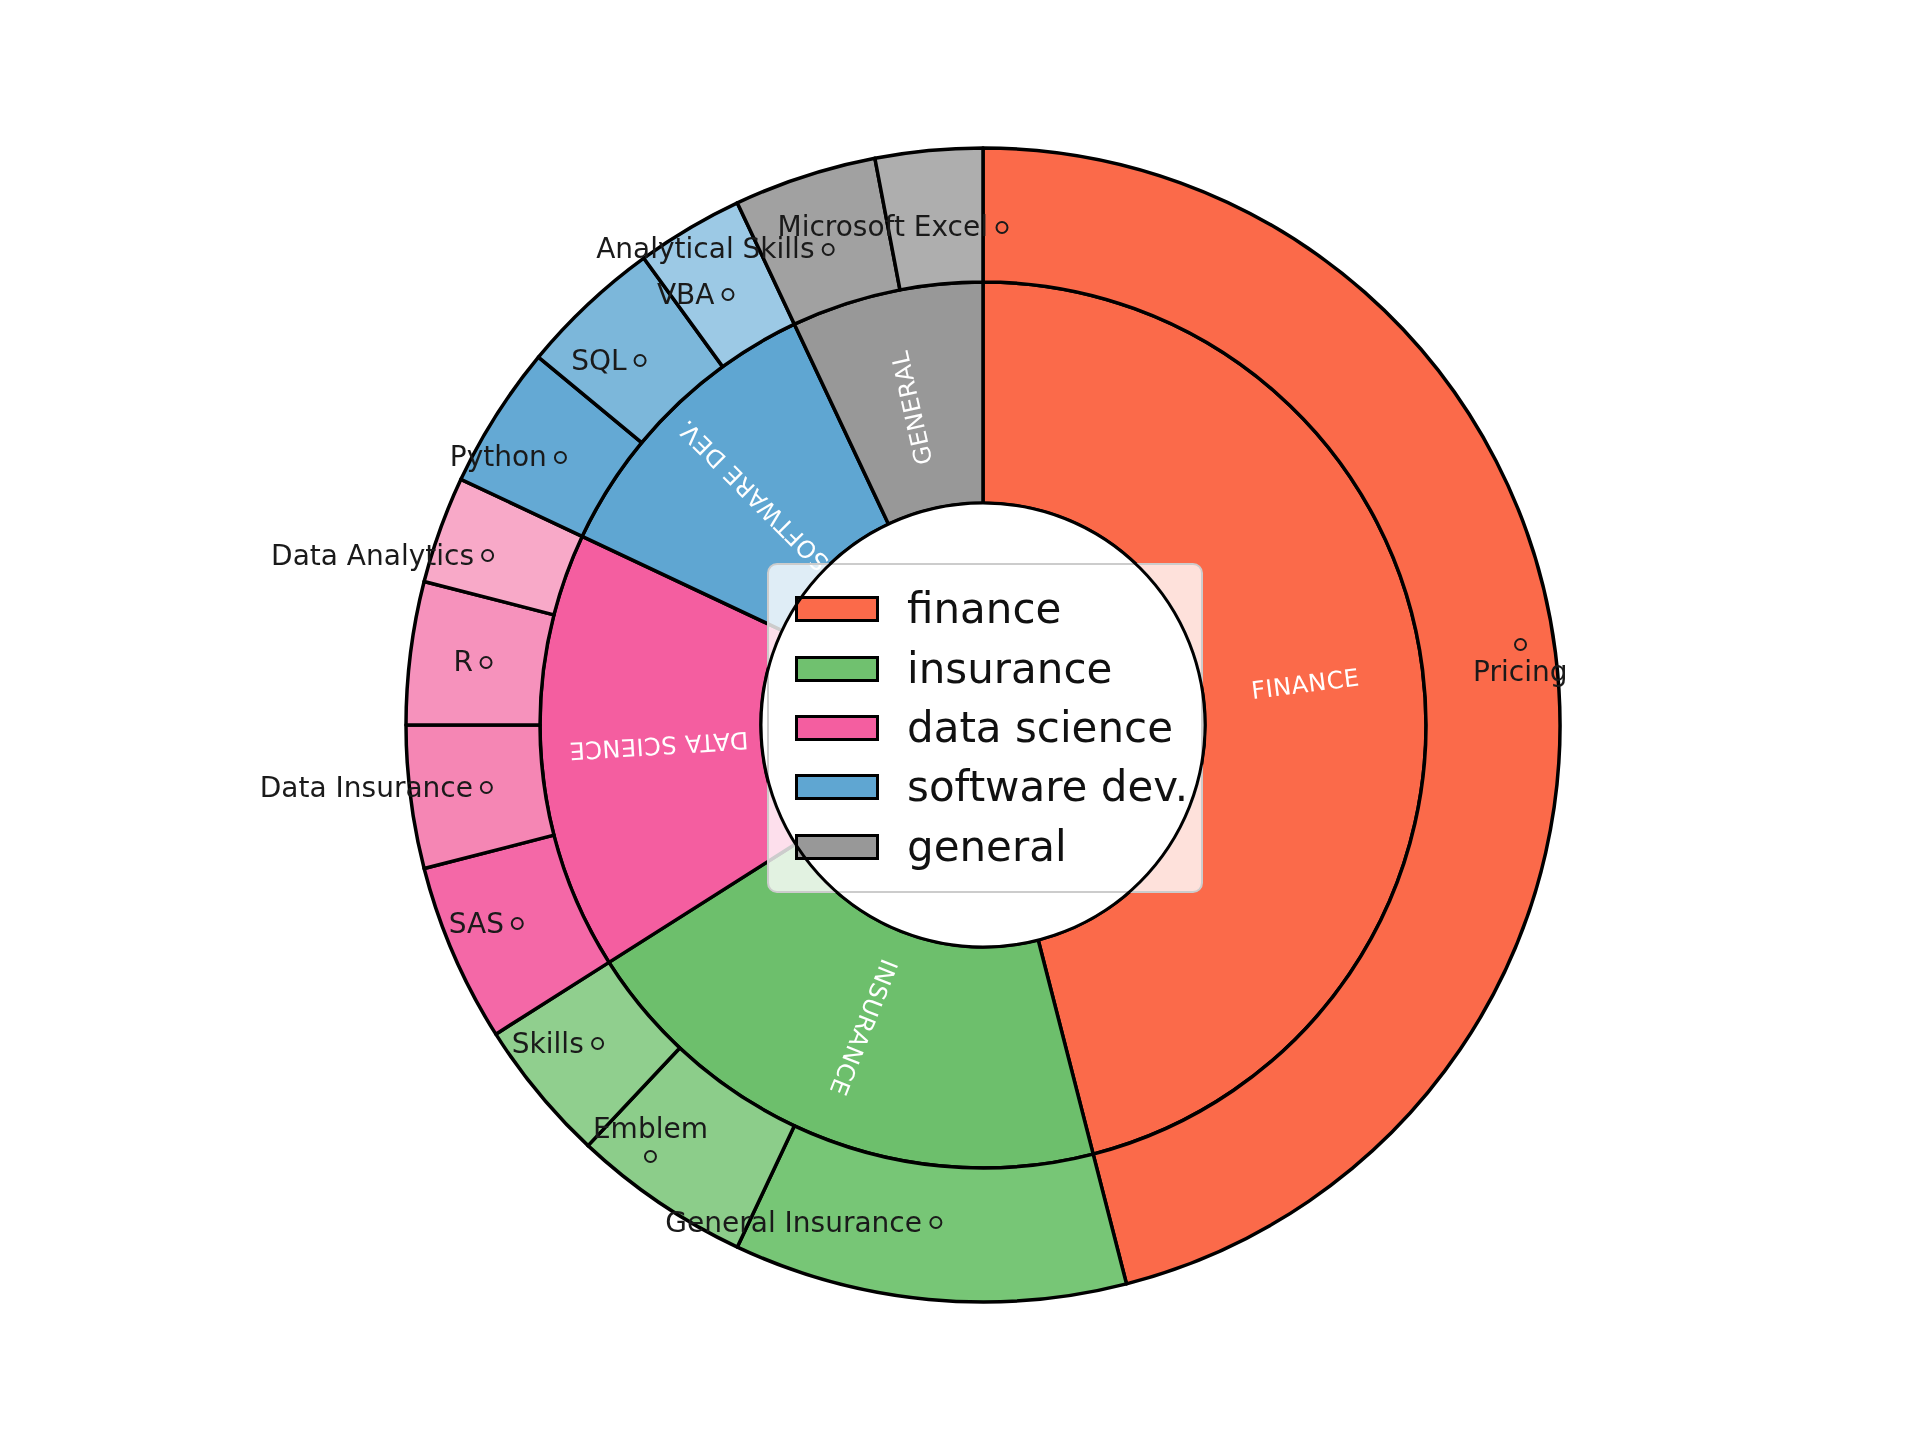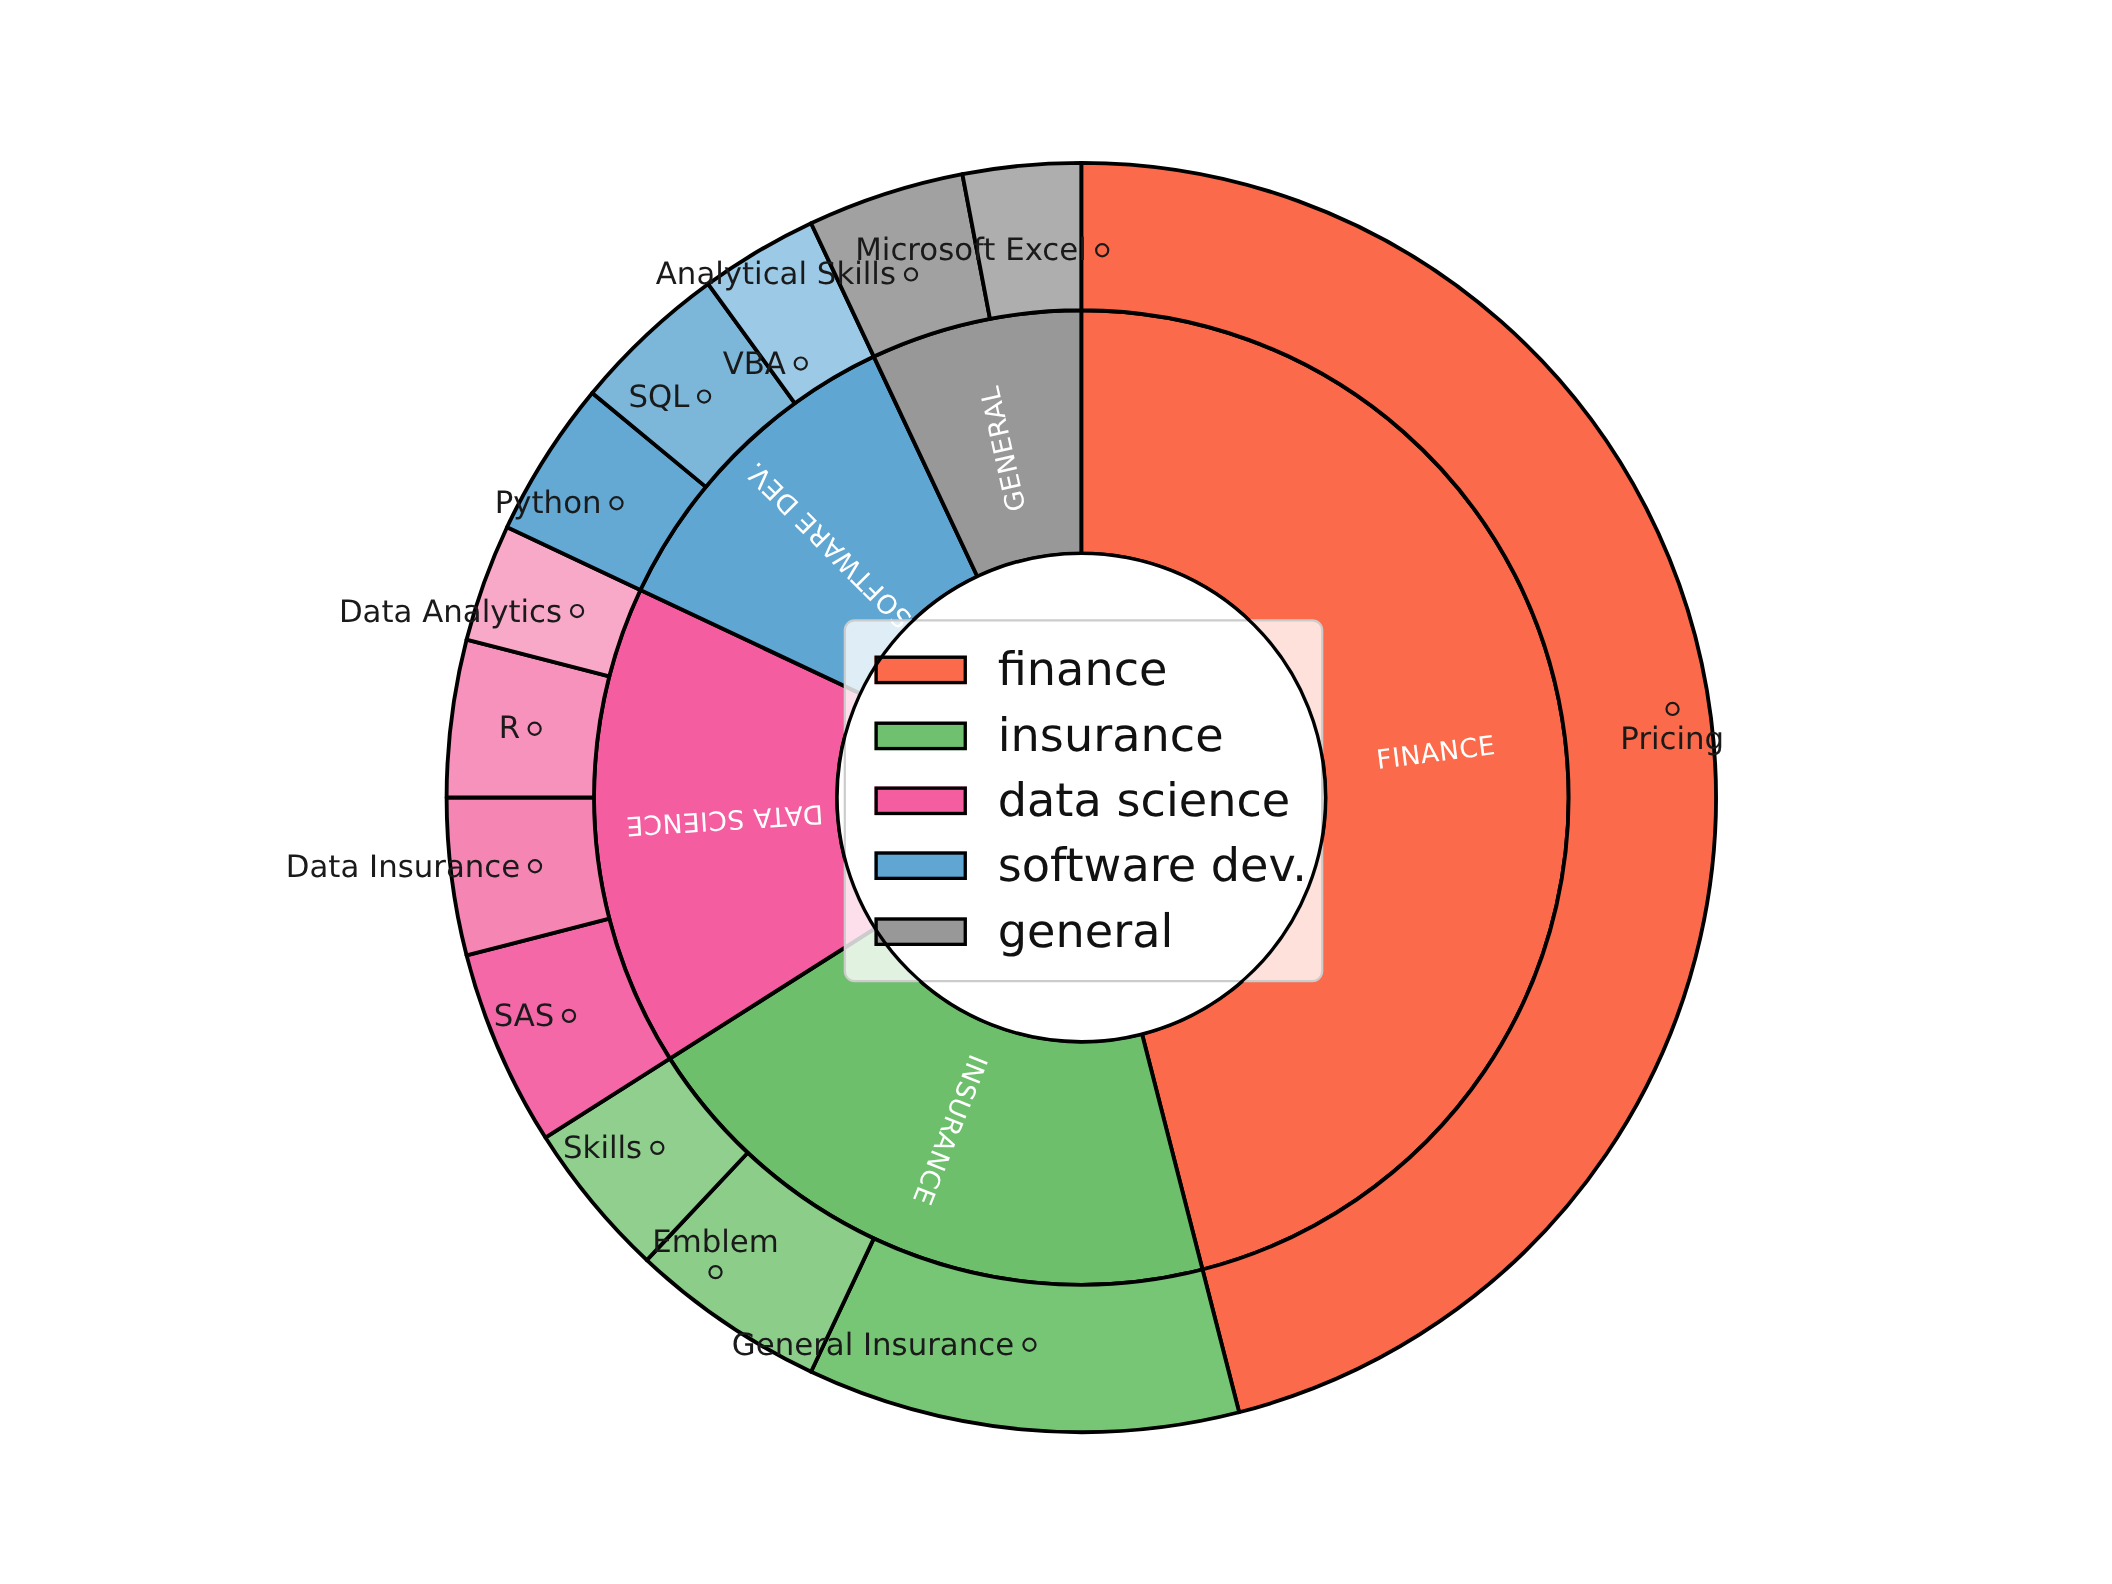--- a/index.html
+++ b/index.html
@@ -114,33 +114,33 @@
         <span class="marker"></span>
       </div>
       <div class="outer-label" style="left: 492.943px; top: 787.667px; transform: translate(-100%, -50%);">
         <span>Data Insurance</span>
         <span class="marker"></span>
       </div>
       <div class="outer-label" style="left: 492.943px; top: 662.333px; transform: translate(-100%, -50%);">
         <span>R</span>
         <span class="marker"></span>
       </div>
-      <div class="outer-label" style="left: 531px; top: 555.631px; transform: translate(-100%, -50%); justify-content: space-between;">
+      <div class="outer-label" style="left: 494px; top: 555.631px; transform: translate(-100%, -50%); justify-content: space-between;">
         <span>Data Analytics</span>
         <span class="marker"></span>
       </div>
       <div class="outer-label" style="left: 566.836px; top: 457.087px; transform: translate(-100%, -50%);">
         <span>Python</span>
         <span class="marker"></span>
       </div>
       <div class="outer-label" style="left: 646.726px; top: 360.516px; transform: translate(-100%, -50%);">
         <span>SQL</span>
         <span class="marker"></span>
       </div>
-      <div class="outer-label" style="left: 734.479px; top: 294.629px; transform: translate(-100%, -50%); margin-top: 36px;">
+      <div class="outer-label" style="left: 734.479px; top: 294.629px; transform: translate(-100%, -50%);">
         <span>VBA</span>
         <span class="marker"></span>
       </div>
       <div class="outer-label" style="left: 834.492px; top: 249.472px; transform: translate(-100%, -50%);">
         <span>Analytical Skills</span>
         <span class="marker"></span>
       </div>
       <div class="outer-label" style="left: 964px; top: 227.219px; transform: translate(-100%, -50%); margin-left: 44px;">
         <span>Microsoft Excel</span>
         <span class="marker"></span>

